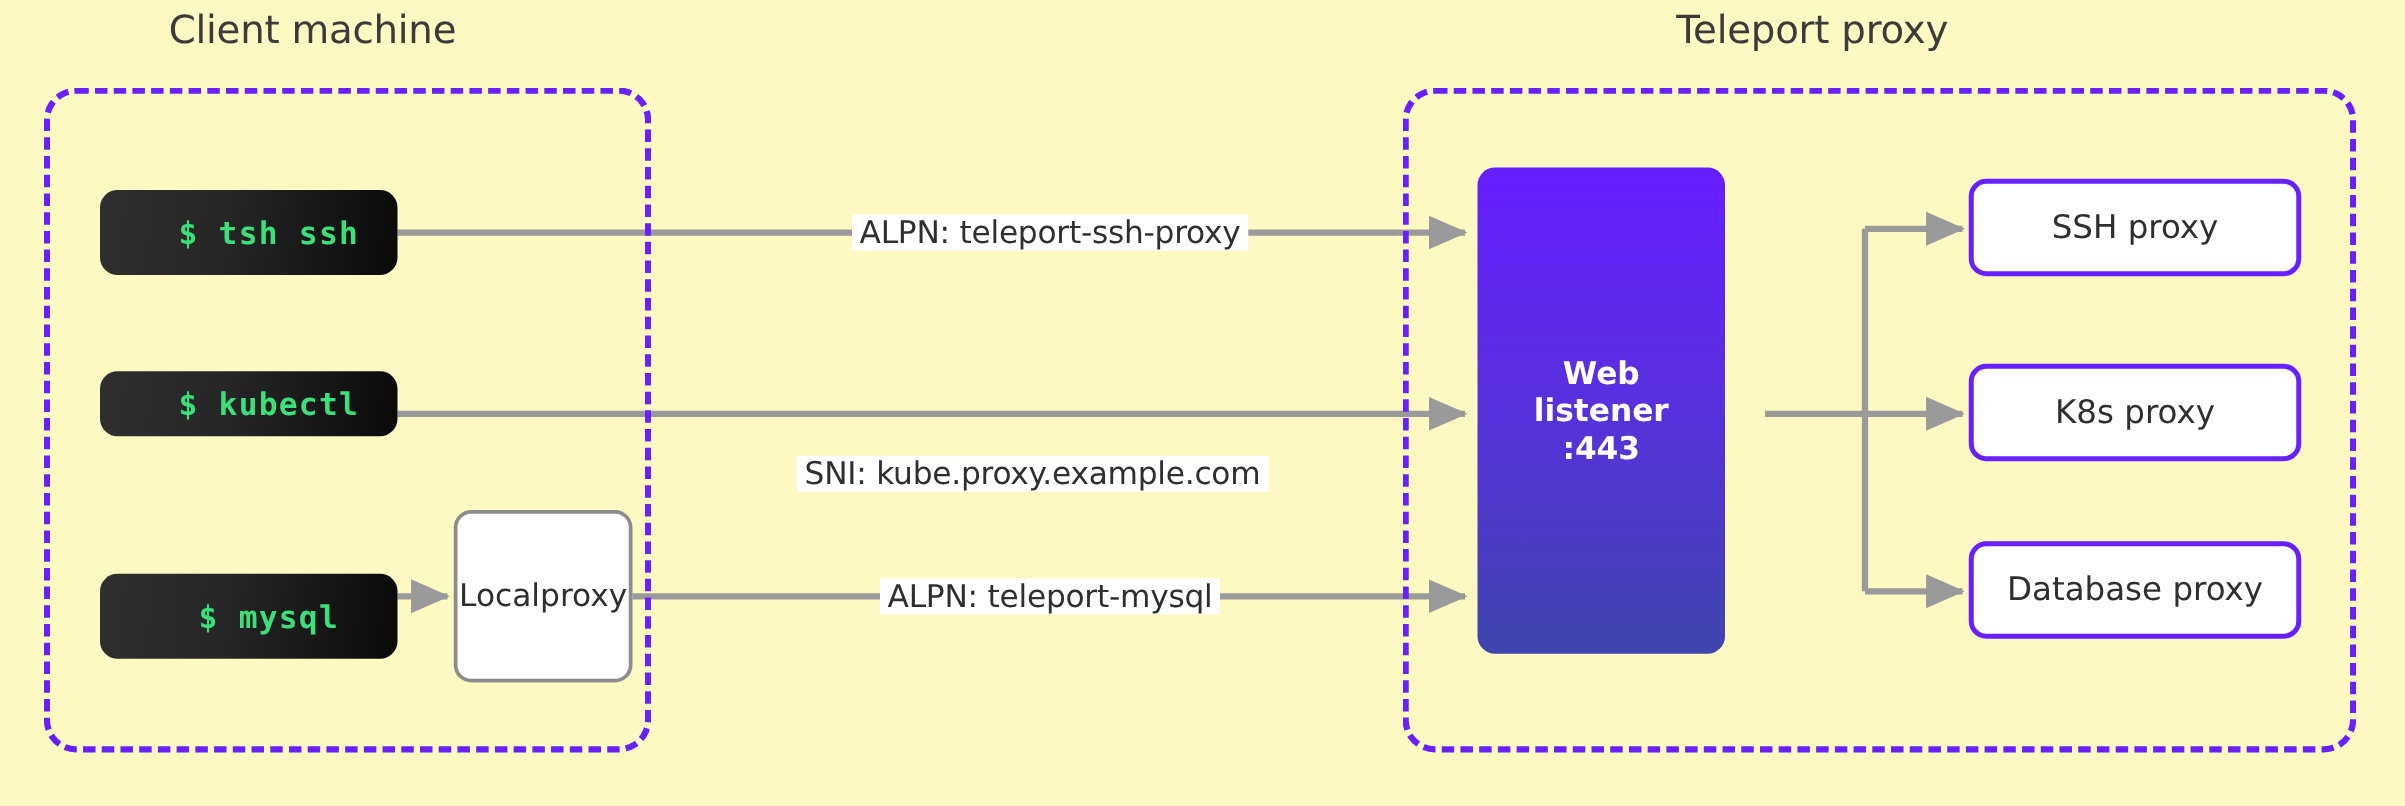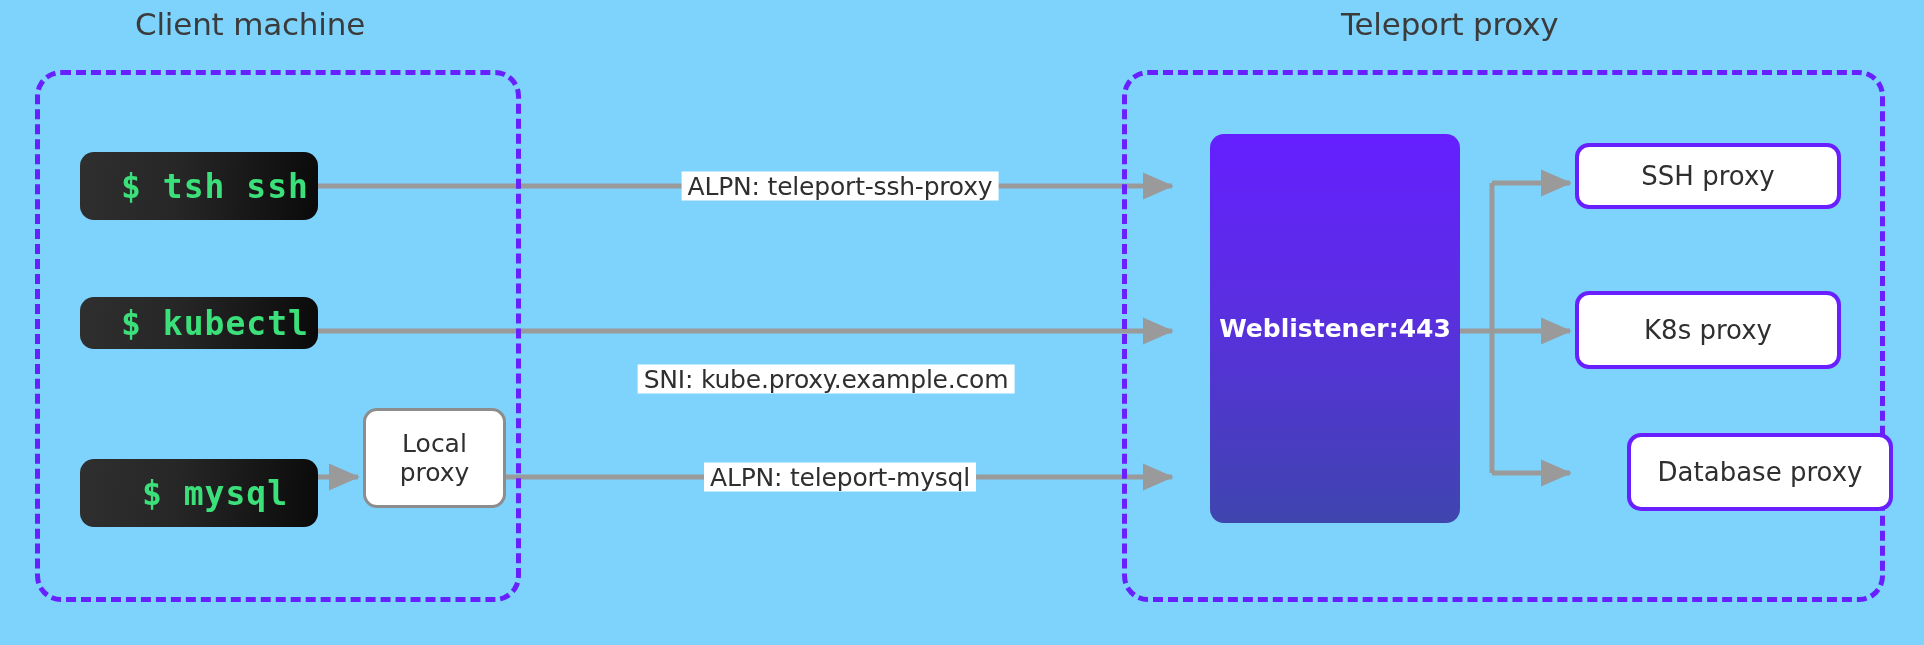--- a/index.html
+++ b/index.html
@@ -7,21 +7,21 @@
     padding: 0;
     background: #ffffff;
   }
   body {
     font-family: "DejaVu Sans", sans-serif;
   }
   #stage {
     position: relative;
     width: 1924px;
     height: 645px;
-    background: #7dd3fc;
+    background: #fef9c3;
     overflow: hidden;
   }
   #wires {
     position: absolute;
     left: 0;
     top: 0;
     width: 1924px;
     height: 645px;
     pointer-events: none;
   }
@@ -47,21 +47,21 @@
   .term {
     position: absolute;
     box-sizing: border-box;
     border-radius: 14px;
     background: linear-gradient(95deg, #2f2f2f 0%, #262626 42%, #0a0a0a 100%);
     display: flex;
     align-items: center;
     justify-content: center;
     color: #3ce07a;
     font-family: "DejaVu Sans Mono", monospace;
-    font-size: 33px;
+    font-size: 25px;
     font-weight: bold;
     letter-spacing: 1px;
     padding-left: 32px;
   }
 
   
   .node-gray {
     position: absolute;
     box-sizing: border-box;
     border: 3px solid #8d8d8d;
@@ -163,46 +163,46 @@
   </div>
 
   <div class="term" style="left:80px; top:297px; width:238px; height:52px;">
     <span>$ kubectl</span>
   </div>
 
   <div class="term" style="left:80px; top:443px; width:238px; height:68px;margin-top:16px;">
     <span>$ mysql</span>
   </div>
 
-  <div class="node-gray" style="left:363px; top:408px; width:143px; height:100px; flex-direction:column;">
+  <div class="node-gray" style="left:363px; top:408px; width:143px; height:138px; ">
     <span>Local</span>
     <span>proxy</span>
   </div>
 
   <div class="edge-label" style="left:840px; top:186px;">ALPN: teleport-ssh-proxy</div>
 
   <div class="edge-label" style="left:826px; top:331px;margin-top:48px;">SNI: kube.proxy.example.com</div>
 
   <div class="edge-label" style="left:840px; top:477px;">ALPN: teleport-mysql</div>
 
   <div class="group-title" style="left:1341px; top:6px;">Teleport proxy</div>
 
   <div class="group-box" style="left:1122px; top:70px; width:763px; height:532px;"></div>
 
-  <div class="node-filled" style="left:1182px; top:134px; width:250px; height:389px; flex-direction:row;margin-left:28px;">
+  <div class="node-filled" style="left:1182px; top:134px; width:198px; height:389px; flex-direction:column;">
     <span>Web</span>
     <span>listener</span>
     <span>:443</span>
   </div>
 
-  <div class="node-purple" style="left:1575px; top:143px; width:266px; height:66px;">
+  <div class="node-purple" style="left:1575px; top:143px; width:266px; height:78px;">
     <span>SSH proxy</span>
   </div>
 
   <div class="node-purple" style="left:1575px; top:291px; width:266px; height:78px;">
     <span>K8s proxy</span>
   </div>
 
-  <div class="node-purple" style="left:1627px; top:433px; width:266px; height:78px;text-align:center;">
+  <div class="node-purple" style="left:1575px; top:433px; width:266px; height:78px;text-align:center;">
     <span>Database proxy</span>
   </div>
 
 </div>
 
 </body></html>

